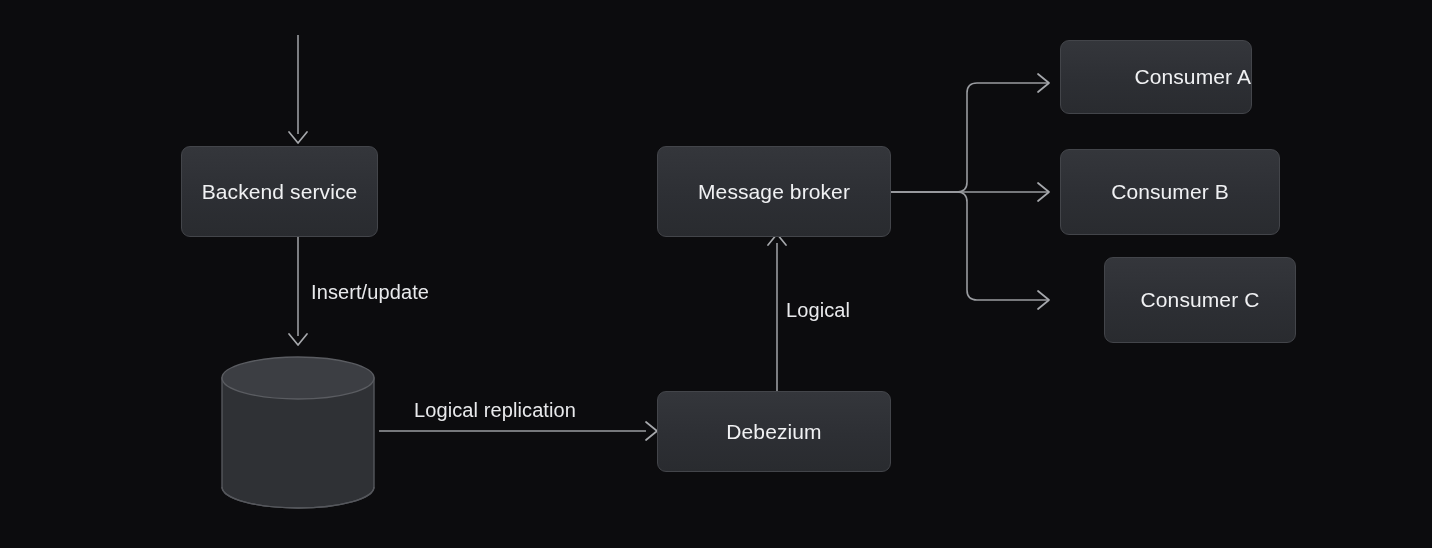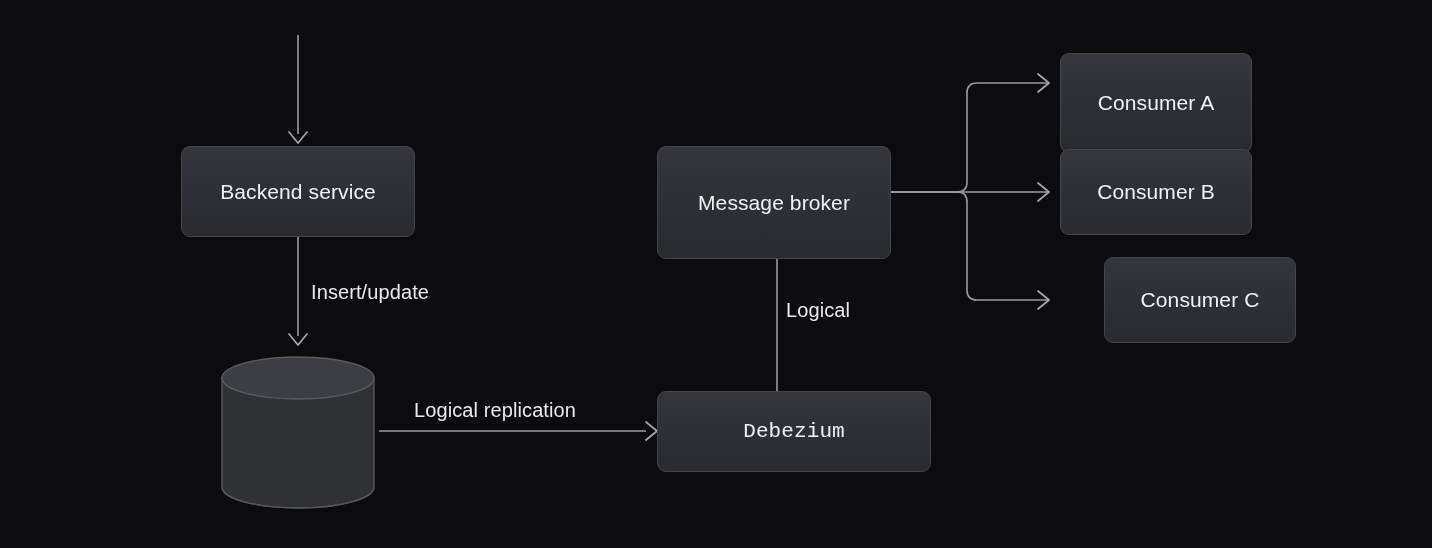--- a/index.html
+++ b/index.html
@@ -113,37 +113,37 @@
       <path class="arrowhead" d="M 1038 291 L 1049 300 L 1038 309"></path>
     </g>
 
     <g>
       <path class="cyl-body" d="M 222 378 L 222 487 A 76 21 0 0 0 374 487 L 374 378 Z"></path>
       <ellipse class="cyl-top" cx="298" cy="378" rx="76" ry="21"></ellipse>
       <path class="cyl-bottom-arc" d="M 222 487 A 76 21 0 0 0 374 487"></path>
     </g>
   </svg>
 
-  <div class="node" style="left:181px; top:146px; width:234px; height:91px;">
+  <div class="node" style="left:181px; top:146px; width:197px; height:91px;">
     <span>Backend service</span>
   </div>
 
-  <div class="node" style="left:657px; top:391px; width:274px; height:81px;font-family:Liberation Mono, monospace;">
+  <div class="node" style="left:657px; top:391px; width:234px; height:81px;">
     <span>Debezium</span>
   </div>
 
-  <div class="node" style="left:657px; top:146px; width:234px; height:113px;">
+  <div class="node" style="left:657px; top:146px; width:234px; height:91px;">
     <span>Message broker</span>
   </div>
 
-  <div class="node" style="left:1060px; top:53px; width:192px; height:100px;">
+  <div class="node" style="left:1060px; top:40px; width:192px; height:74px;justify-content:flex-end;">
     <span>Consumer A</span>
   </div>
 
-  <div class="node" style="left:1060px; top:149px; width:192px; height:86px;">
+  <div class="node" style="left:1060px; top:149px; width:220px; height:86px;">
     <span>Consumer B</span>
   </div>
 
   <div class="node" style="left:1060px; top:257px; width:192px; height:86px;margin-left:44px;">
     <span>Consumer C</span>
   </div>
 
   <div class="edge-label" style="left:311px; top:281px;">
     <span>Insert/update</span>
   </div>

